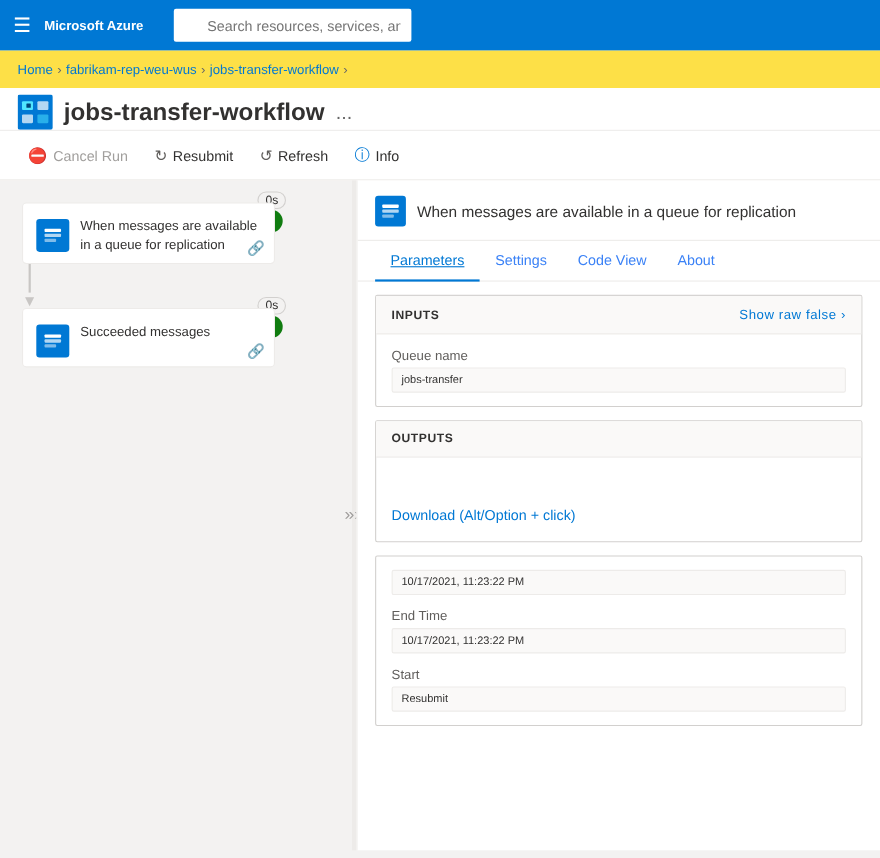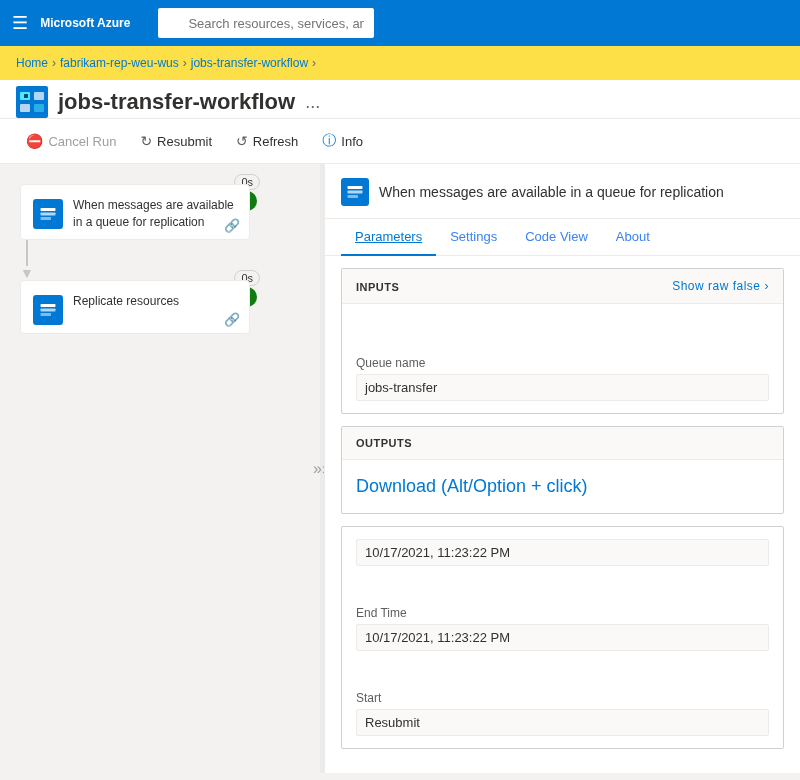--- a/index.html
+++ b/index.html
@@ -307,47 +307,47 @@
       background: #faf9f8;
       border-bottom: 1px solid #edebe9;
     }
     .section-body { padding: 12px 14px; }
     .field-group { margin-bottom: 12px; }
     .field-group:last-child { margin-bottom: 0; }
     .field-label {
       font-size: 12px;
       color: #605e5c;
       margin-bottom: 4px;
-      margin-top: 40px;
     }
     .field-value {
-      font-size: 13px;
+      font-size: 10px;
       color: #323130;
       background: #faf9f8;
       border: 1px solid #edebe9;
       border-radius: 2px;
       padding: 5px 8px;
     }
     .field-value.false-value { color: #0078d4; }
 
     .show-raw-link {
       color: #0078d4;
       font-size: 12px;
       cursor: pointer;
       display: flex;
       align-items: center;
       gap: 4px;
       font-weight: normal;
     }
     .download-link {
       color: #0078d4;
-      font-size: 18px;
+      font-size: 13px;
       cursor: pointer;
       padding: 4px 0;
       display: inline-block;
+      margin-top: 29px;
     }
   </style>
 </head>
 <body>
 
 <div class="top-bar">
   <span class="top-bar-hamburger">☰</span>
   <span class="top-bar-title">Microsoft Azure</span>
   <div class="search-wrapper">
     <span class="search-icon-inner">🔍</span>
@@ -429,21 +429,21 @@
         <span class="step-check">✓</span>
       </div>
       <div class="step-card">
         <div class="step-card-icon">
           <svg width="18" height="18" viewBox="0 0 24 24">
             <rect x="2" y="4" width="20" height="4" rx="1" fill="white"></rect>
             <rect x="2" y="10" width="20" height="4" rx="1" fill="white" opacity="0.7"></rect>
             <rect x="2" y="16" width="14" height="4" rx="1" fill="white" opacity="0.5"></rect>
           </svg>
         </div>
-        <span class="step-card-text">Replicate resources</span>
+        <span class="step-card-text">Succeeded messages</span>
         <span class="step-link-icon">🔗</span>
       </div>
     </div>
 
   </div>
 
   <div class="panel-divider">
     <span class="panel-divider-handle">»»</span>
   </div>
 

